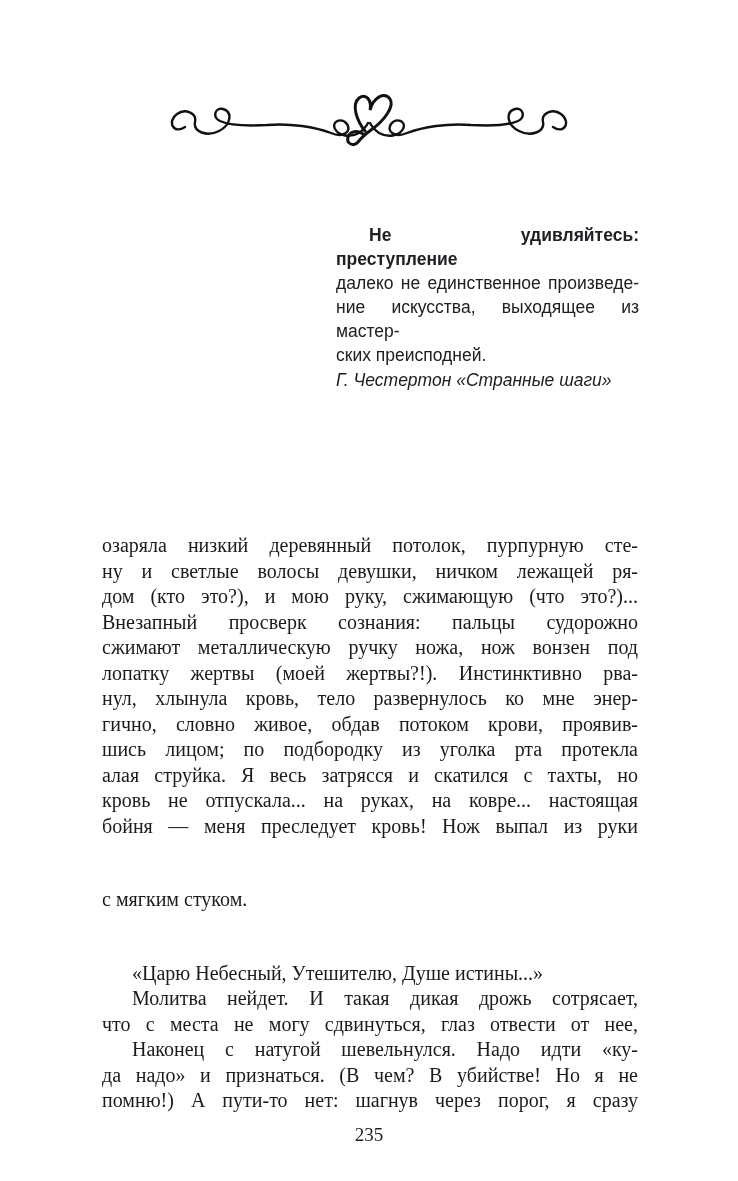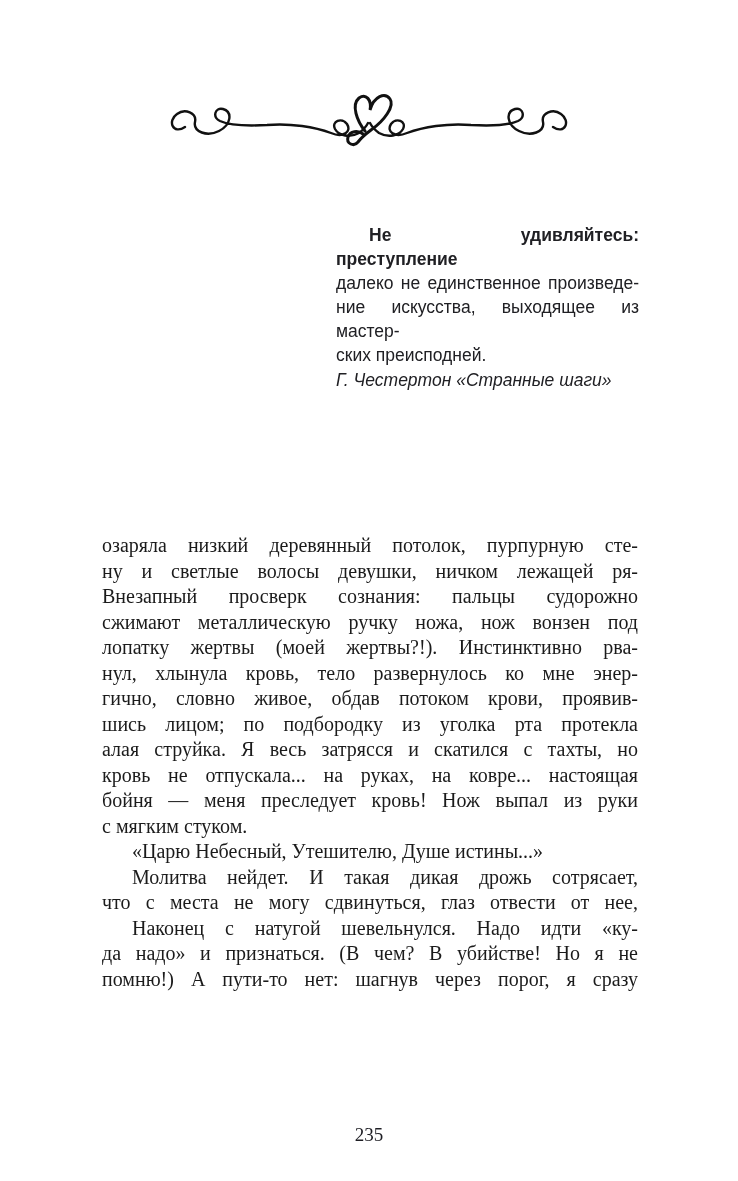--- a/index.html
+++ b/index.html
@@ -55,21 +55,21 @@
     color: #1b1b1b;
   }
   .para { margin: 0; }
   .tline {
     display: block;
     text-align: justify;
     text-align-last: justify;
     height: 25.5px;
     overflow: hidden;
   }
-  .tline.endline { text-align-last: left; }
+  .tline.endline { text-align-last: left; margin-top: 48px; }
   .tline.indent { text-indent: 30px; }
 
   
   .page-number {
     position: absolute;
     top: 1124px; left: 0;
     width: 100%;
     text-align: center;
     font-family: "Liberation Serif", "DejaVu Serif", serif;
     font-size: 19px;
@@ -99,20 +99,21 @@
         <span class="eline">ние искусства, выходящее из мастер-</span>
         <span class="eline endline">ских преисподней.</span>
       </div>
     <div class="attribution">Г. Честертон «Странные шаги»</div>
   </div>
 
   <div class="body-text">
       <div class="para">
         <span class="tline">озаряла низкий деревянный потолок, пурпурную сте-</span>
         <span class="tline">ну и светлые волосы девушки, ничком лежащей ря-</span>
+        <span class="tline">дом (кто это?), и мою руку, сжимающую (что это?)...</span>
         <span class="tline">Внезапный просверк сознания: пальцы судорожно</span>
         <span class="tline">сжимают металлическую ручку ножа, нож вонзен под</span>
         <span class="tline">лопатку жертвы (моей жертвы?!). Инстинктивно рва-</span>
         <span class="tline">нул, хлынула кровь, тело развернулось ко мне энер-</span>
         <span class="tline">гично, словно живое, обдав потоком крови, проявив-</span>
         <span class="tline">шись лицом; по подбородку из уголка рта протекла</span>
         <span class="tline">алая струйка. Я весь затрясся и скатился с тахты, но</span>
         <span class="tline">кровь не отпускала... на руках, на ковре... настоящая</span>
         <span class="tline">бойня — меня преследует кровь! Нож выпал из руки</span>
         <span class="tline endline">с мягким стуком.</span>

